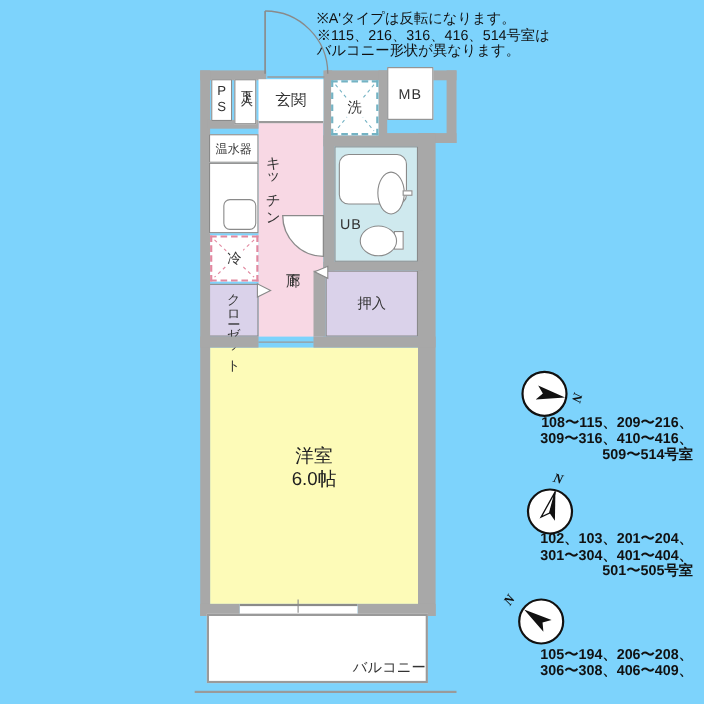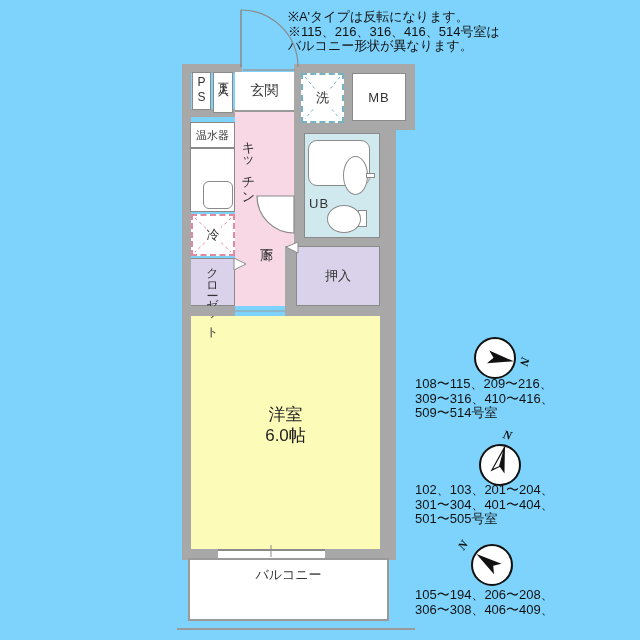--- a/index.html
+++ b/index.html
@@ -13,22 +13,22 @@
   .lbl{color:#333;white-space:nowrap;}
   .vtext{writing-mode:vertical-rl;text-orientation:upright;letter-spacing:2px;}
   .center{display:flex;align-items:center;justify-content:center;}
   .dashbox{position:absolute;background:#fff;box-sizing:border-box;
            display:flex;align-items:center;justify-content:center;}
   .dashbox .lbl{background:#fff;padding:0 1px;z-index:2;}
   .notes{position:absolute;left:288px;top:10px;font-size:13px;line-height:14.5px;
          color:#111;font-weight:500;}
   .noteline{white-space:nowrap;}
   .noteline.indent{}
-  .roomlist{position:absolute;left:415px;width:215px;text-align:left;
-            font-size:13px;line-height:14.5px;color:#111;font-weight:400;}
+  .roomlist{position:absolute;left:415px;width:215px;text-align:right;
+            font-size:13px;line-height:14.5px;color:#111;font-weight:700;}
   .compass{position:absolute;width:56px;height:56px;overflow:visible;}
   .nlabel{position:absolute;font-family:"Liberation Serif",serif;font-style:italic;
           font-weight:bold;font-size:12px;color:#111;}
   svg{display:block;}
   #overlay{position:absolute;left:0;top:0;pointer-events:none;}
 </style>
 </head>
 <body>
 
 <div id="stage">
@@ -74,21 +74,21 @@
     <span class="lbl" style="font-size:14px;">玄関</span>
   </div>
 
   <div class="box" style="left:192px;top:72px;width:19px;height:38px;">
     <span class="lbl vtext" style="font-size:12px;height:32px;letter-spacing:1px;">PS</span>
   </div>
   <div class="box" style="left:213px;top:72px;width:20px;height:41px;">
     <span class="lbl vtext" style="font-size:11px;height:38px;letter-spacing:1px;">下足入</span>
   </div>
 
-  <div class="box" style="left:352px;top:73px;width:54px;height:48px;align-items:center;">
+  <div class="box" style="left:352px;top:61px;width:42px;height:48px;align-items:center;">
     <span class="lbl" style="font-size:13px;letter-spacing:1px;">MB</span>
   </div>
 
   <div class="box" style="left:190px;top:122px;width:45px;height:26px;">
     <span class="lbl" style="font-size:11px;">温水器</span>
   </div>
 
   <div class="box" style="left:190px;top:148px;width:45px;height:64px;"></div>
   <div class="abs" style="left:203px;top:181px;width:30px;height:28px;background:#fff;
               border:1px solid #8a8a8a;border-radius:6px;box-sizing:border-box;"></div>
@@ -115,21 +115,21 @@
   <span class="lbl vtext abs" style="left:257px;top:237px;font-size:13px;height:46px;">廊下</span>
   <span class="lbl abs" style="left:309px;top:196px;font-size:13px;letter-spacing:1px;">UB</span>
 
   <div class="abs" style="left:191px;top:404px;width:189px;text-align:center;color:#222;">
     <div style="font-size:17px;line-height:21px;">洋室</div>
     <div style="font-size:17px;line-height:21px;text-align:center;">6.0帖</div>
   </div>
 
   <div class="abs" style="left:188px;top:558px;width:201px;height:63px;background:#fff;
               border:2px solid #9a9a9a;box-sizing:border-box;">
-    <div class="lbl" style="font-size:13px;text-align:center;margin-top:6px;">バルコニー</div>
+    <div class="lbl" style="font-size:13px;text-align:right;margin-top:38px;">バルコニー</div>
   </div>
   <div class="abs" style="left:177px;top:628px;width:238px;height:2px;background:#9a9a9a;"></div>
 
   <svg id="overlay" width="640" height="640" viewBox="0 0 640 640">
 
     <path d="M241,10 L241,67" stroke="#8a8a8a" stroke-width="1.5" fill="none"></path>
     <path d="M241,10 A57,57 0 0 1 298,67" stroke="#8a8a8a" stroke-width="1.2" fill="none"></path>
     <path d="M243,70 L295,70" stroke="#9a9a9a" stroke-width="1.5" fill="none"></path>
 
     <path d="M294,196 L257,196 A37,37 0 0 0 294,233 Z" fill="#fff" stroke="#8a8a8a" stroke-width="1.2"></path>

